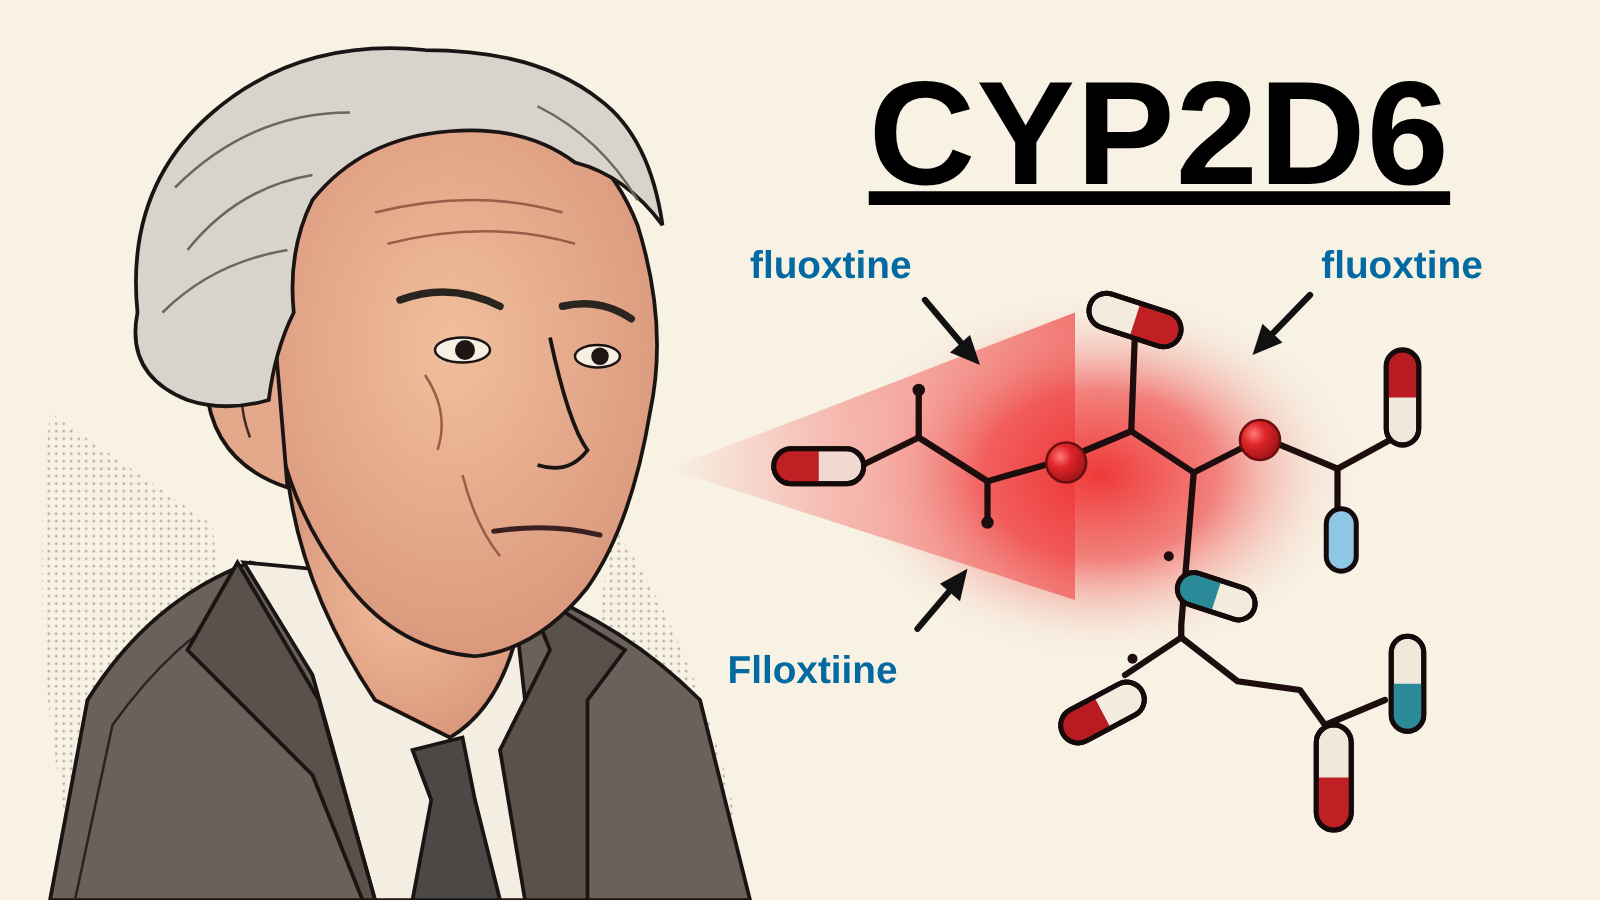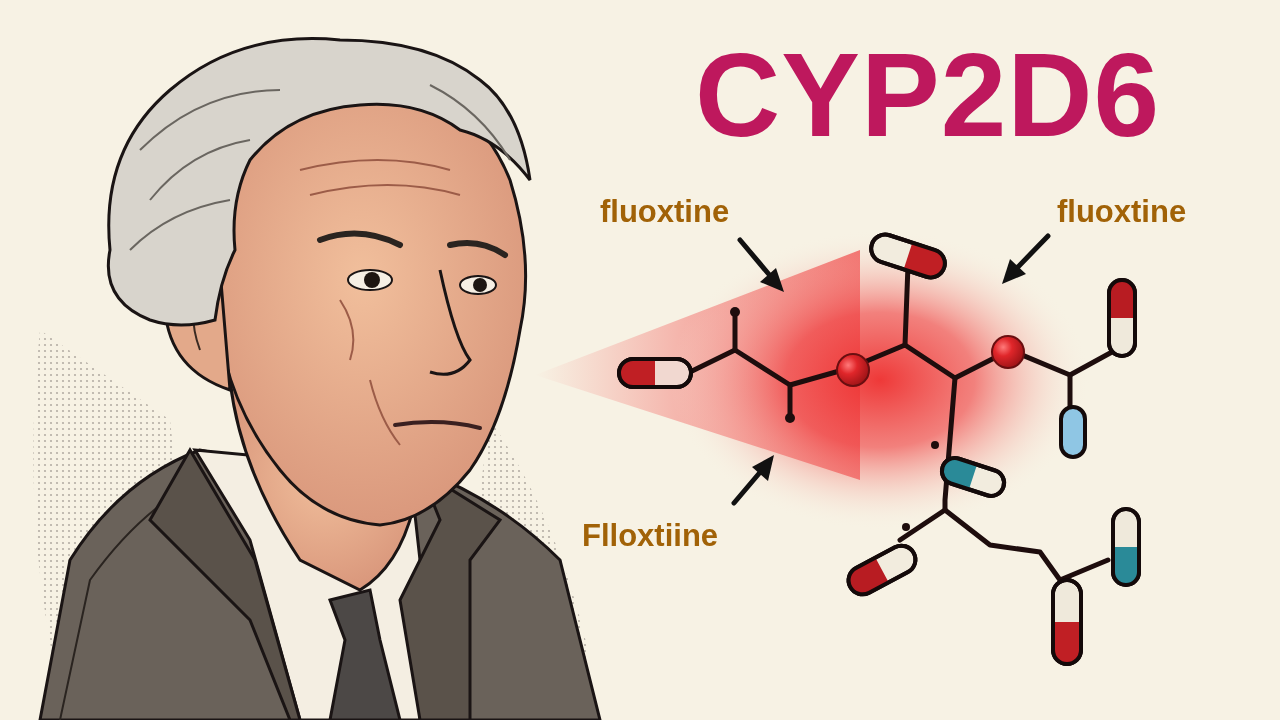--- a/index.html
+++ b/index.html
@@ -1,19 +1,19 @@
 <!DOCTYPE html>
 <html><head>
 <meta charset="utf-8">
 <style>
   html,body{margin:0;padding:0;}
   body{width:1280px;height:720px;overflow:hidden;background:#f7f2e4;position:relative;font-family:"Liberation Sans",sans-serif;}
   .stage{position:absolute;left:0;top:0;width:1280px;height:720px;}
-  .title{position:absolute;left:695px;top:36px;font-size:118px;font-weight:bold;color:#be185d;letter-spacing:1px;line-height:1;}
-  .lbl{position:absolute;font-size:31px;font-weight:bold;color:#a16207;line-height:1;}
+  .title{position:absolute;left:695px;top:48px;font-size:118px;font-weight:bold;color:#000000;letter-spacing:1px;line-height:1;text-decoration:underline;}
+  .lbl{position:absolute;font-size:31px;font-weight:bold;color:#0369a1;line-height:1;}
   .l1{left:600px;top:196px;}
   .l2{left:1057px;top:196px;}
   .l3{left:582px;top:520px;}
 </style>
 </head>
 <body>
 
 <div class="stage">
 <svg width="1280" height="720" viewBox="0 0 1280 720" xmlns="http://www.w3.org/2000/svg">
   <defs>

